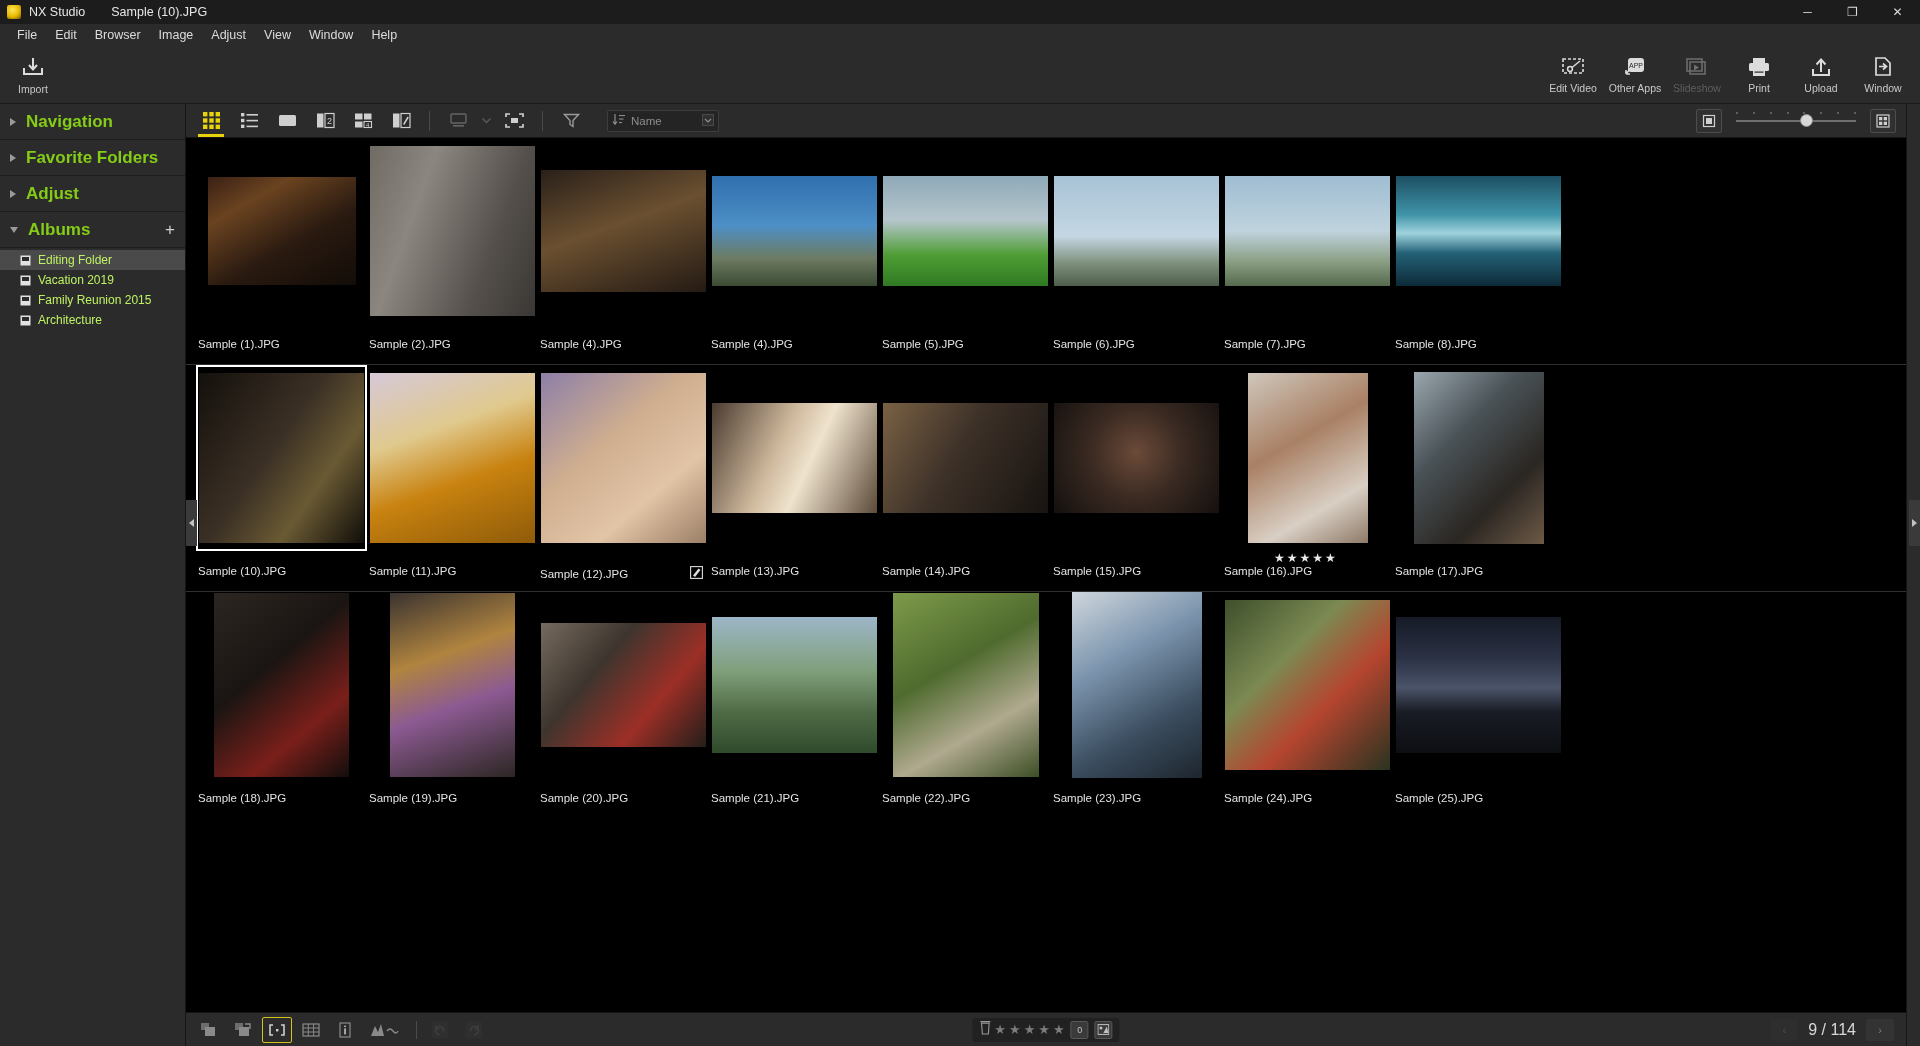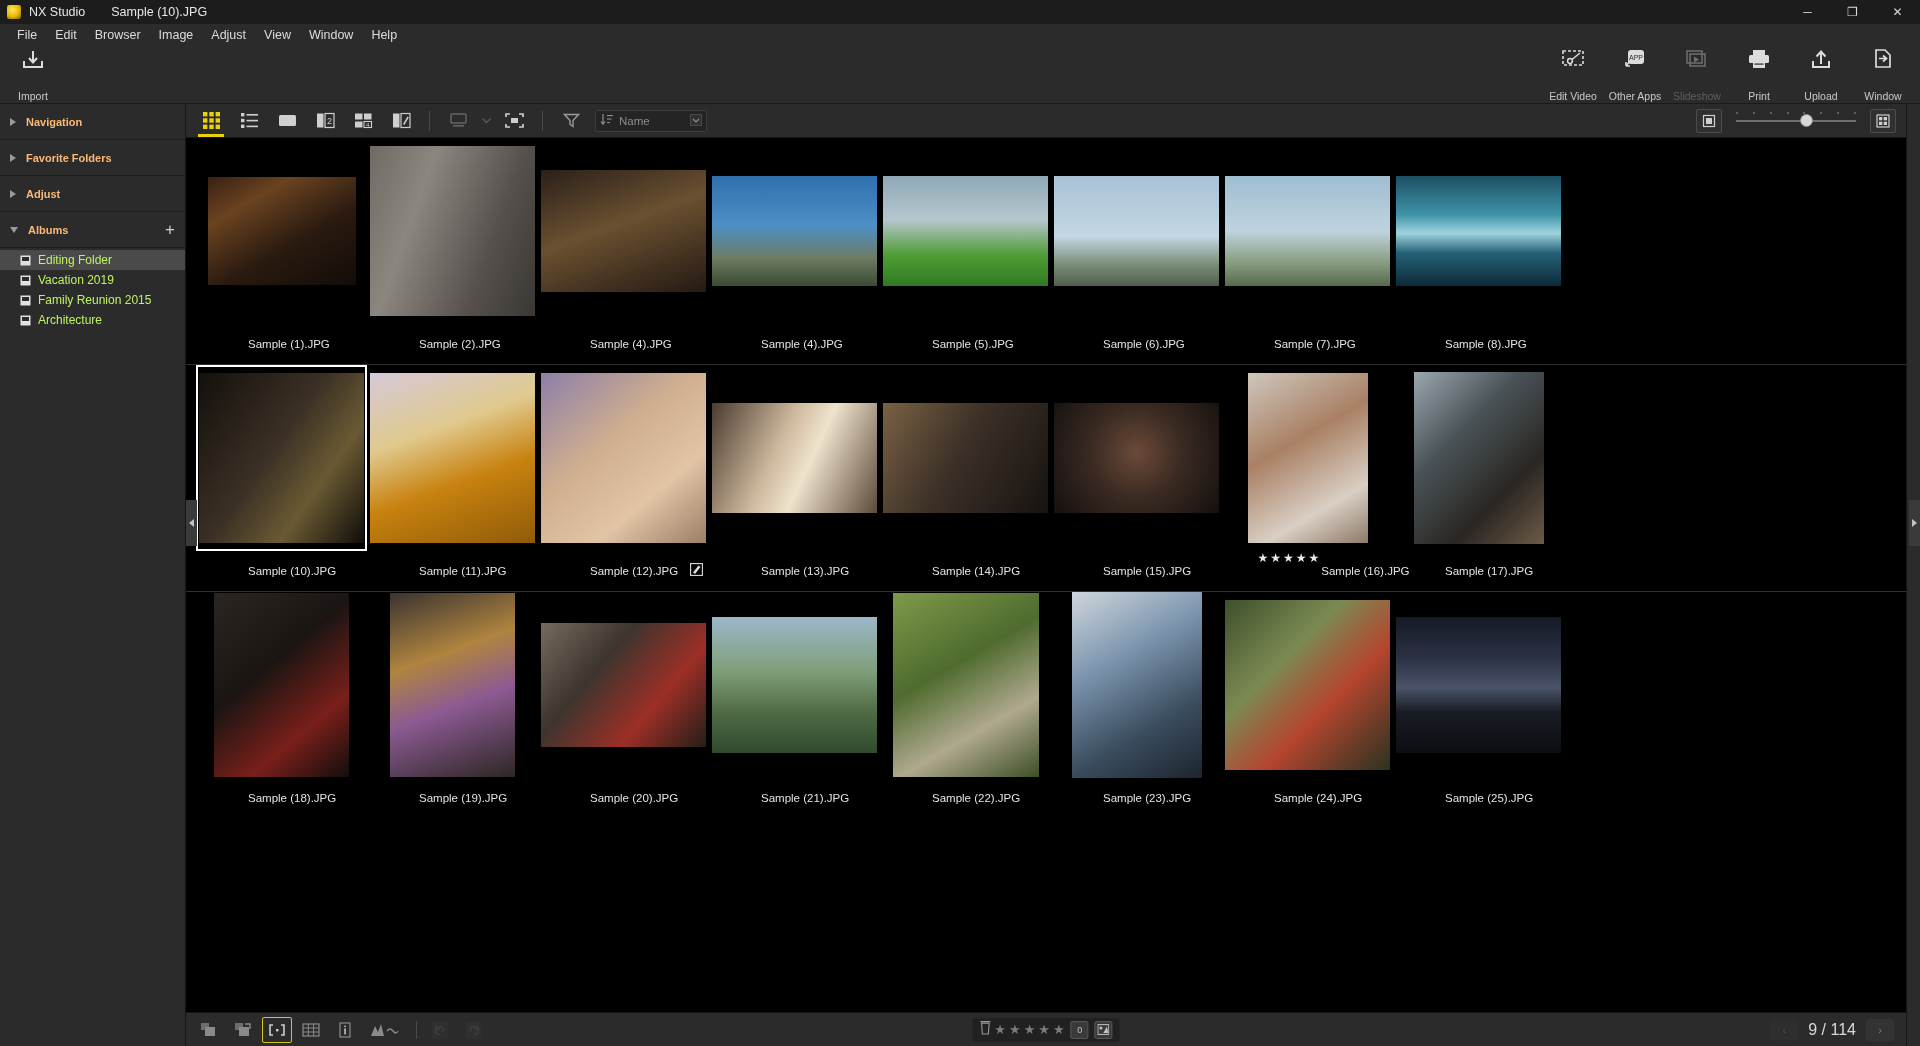--- a/index.html
+++ b/index.html
@@ -27,55 +27,55 @@
 
   
   .menubar { height: 22px; flex: 0 0 22px; background: #2b2b2b; display: flex; align-items: center; padding-left: 8px; }
   .menu-item { font-size: 12.5px; color: #dcdcdc; padding: 2px 9px; }
 
   
   .toptoolbar { height: 58px; flex: 0 0 58px; background: #2b2b2b; display: flex; align-items: center;
       border-bottom: 1px solid #1a1a1a; position: relative; }
   .tb-left { display:flex; align-items:center; }
   .tb-btn { width: 66px; height: 54px; display: flex; flex-direction: column; align-items: center;
-     justify-content: space-between; gap: 0; }
+     justify-content: center; gap: 0; }
   .tb-btn .lbl { font-size: 10.5px; color: #c9c9c9; white-space: nowrap; }
   .tb-btn.disabled .lbl { color: #5e5e5e; }
   .tb-btn.disabled svg { opacity: .38; }
   .tb-right { margin-left: auto; display: flex; align-items: center; padding-right: 6px; }
   .tb-right .tb-btn { width: 62px; }
 
   
   .body { flex: 1 1 auto; display: flex; min-height: 0; }
 
   
   .sidebar { width: 186px; flex: 0 0 186px; background: #2b2b2b; display: flex; flex-direction: column;
      border-right: 1px solid #151515; }
   .panel-head { height: 36px; display: flex; align-items: center; padding: 0 10px;
       border-bottom: 1px solid #1e1e1e; position: relative; }
   .tri { width: 0; height: 0; margin-right: 10px; }
   .tri.right { border-left: 6px solid #9a9a9a; border-top: 4.5px solid transparent; border-bottom: 4.5px solid transparent; }
   .tri.down { border-top: 6px solid #9a9a9a; border-left: 4.5px solid transparent; border-right: 4.5px solid transparent; }
-  .panel-title { font-size: 11px; color: #fdba74; font-weight: bold; }
+  .panel-title { font-size: 17px; color: #84cc16; font-weight: bold; }
   .plus { margin-left: auto; color: #cfcfcf; font-size: 17px; line-height: 1; }
   .album-list { padding-top: 2px; }
   .album-row { height: 20px; display: flex; align-items: center; padding-left: 20px; font-size: 12px; color: #bef264; }
   .album-row.selected { background: #4a4a4a; }
   .alb-ico { width: 11px; height: 11px; margin-right: 7px; flex: 0 0 11px; }
 
   
   .center { flex: 1 1 auto; display: flex; flex-direction: column; min-width: 0; background: #000; position: relative; }
   .viewbar { height: 34px; flex: 0 0 34px; background: #2b2b2b; display: flex; align-items: center;
       padding: 0 6px; border-bottom: 1px solid #151515; }
   .vb-btn { width: 38px; height: 32px; display: flex; align-items: center; justify-content: center; position: relative; }
   .vb-btn.active::after { content: ""; position: absolute; bottom: 0; left: 6px; right: 6px; height: 2.5px; background: #e8d20a; }
   .vb-sep { width: 1px; height: 20px; background: #4a4a4a; margin: 0 9px; }
   .vb-btn.disabled svg { opacity: .35; }
   .sortbox { width: 112px; height: 22px; background: #242424; border: 1px solid #3d3d3d; border-radius: 2px;
-     display: flex; align-items: center; padding: 0 4px; margin-left: 5px; }
+     display: flex; align-items: center; padding: 0 4px; margin-left: 17px; }
   .sortbox .txt { font-size: 11.5px; color: #8d8d8d; margin-left: 5px; }
   .sortbox .cv { margin-left: auto; }
   .vb-right { margin-left: auto; display: flex; align-items: center; gap: 0; padding-right: 4px; }
   .sq-btn { width: 26px; height: 24px; border: 1px solid #4d4d4d; border-radius: 2px; background: #303030;
       display: flex; align-items: center; justify-content: center; }
   .slider-wrap { width: 120px; height: 24px; position: relative; margin: 0 14px; display: flex; align-items: center; }
   .slider-track { position: absolute; left: 0; right: 0; height: 2px; background: #6e6e6e; }
   .tickrow { position: absolute; left: 0; right: 0; top: 3px; display: flex; justify-content: space-between; }
   .tick { width: 2px; height: 2px; background: #707070; border-radius: 50%; }
   .slider-knob { position: absolute; width: 13px; height: 13px; border-radius: 50%; background: #d8d8d8;
@@ -83,21 +83,21 @@
 
   
   .gridscroll { flex: 1 1 auto; overflow: hidden; background: #000; position: relative; }
   .thumb-row { position: relative; border-bottom: 1px solid #303030; }
   .thumb-row:last-child { border-bottom: none; }
   .row-inner { display: flex; padding: 0 10px; }
   .cell { width: 171px; flex: 0 0 171px; display: flex; flex-direction: column; align-items: flex-start; }
   .thumb-box { width: 171px; height: 186px; display: flex; align-items: center; justify-content: center; padding: 3px; }
   .thumb-box.sel { outline: 2px solid #ffffff; outline-offset: -2px; }
   .ph { display: block; background-size: cover; background-position: center; }
-  .meta { height: 40px; width: 171px; display: flex; justify-content: center; padding-left: 2px; }
+  .meta { height: 40px; width: 171px; display: flex; flex-direction: column; padding-left: 2px; }
   .stars { font-size: 12px; color: #eaeaea; letter-spacing: 2px; height: 14px; line-height: 14px; padding-left: 50px; }
   .namerow { display: flex; align-items: center; width: 169px; }
   .fname { font-size: 11.5px; color: #e3e3e3; white-space: nowrap; }
   .editbadge { margin-left: auto; margin-right: 6px; }
 
   
   .bottombar { height: 34px; flex: 0 0 34px; background: #2b2b2b; display: flex; align-items: center;
     padding: 0 8px; border-top: 1px solid #151515; position: relative; }
   .bb-btn { width: 30px; height: 26px; display: flex; align-items: center; justify-content: center; margin-right: 4px; border-radius: 2px; }
   .bb-btn.boxed { border: 1px solid #d4c419; }

